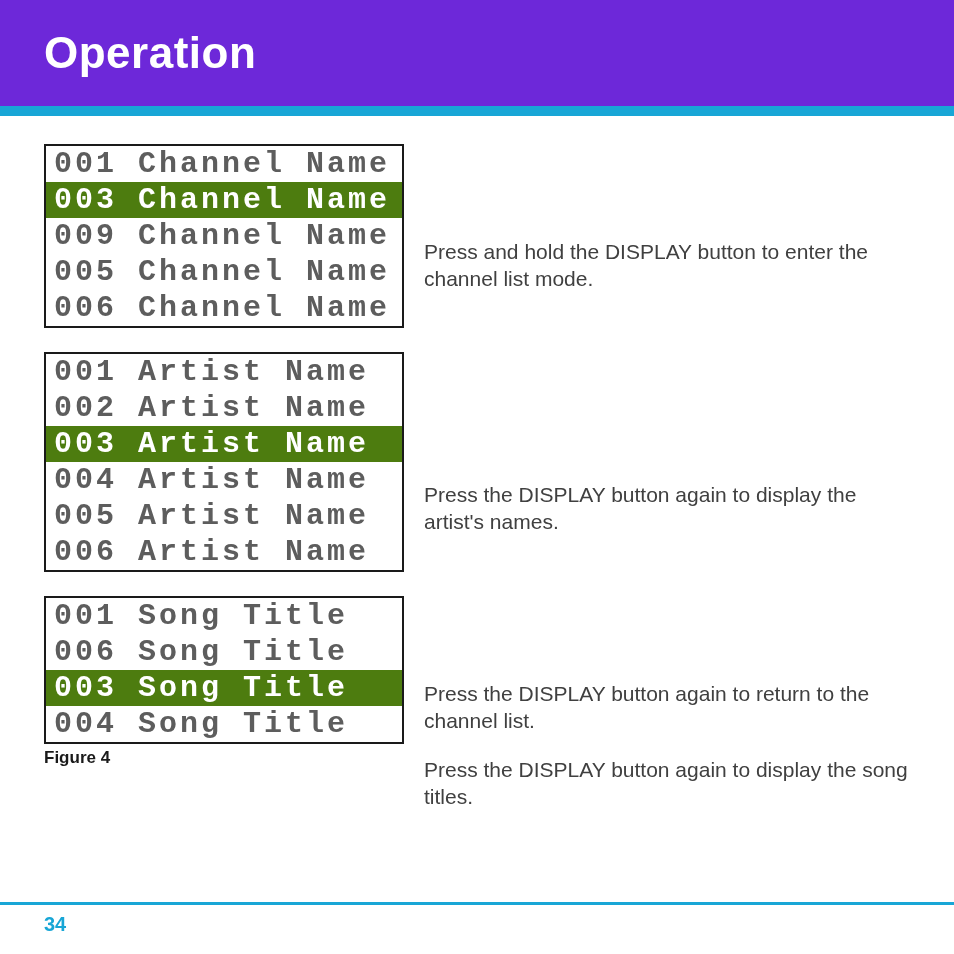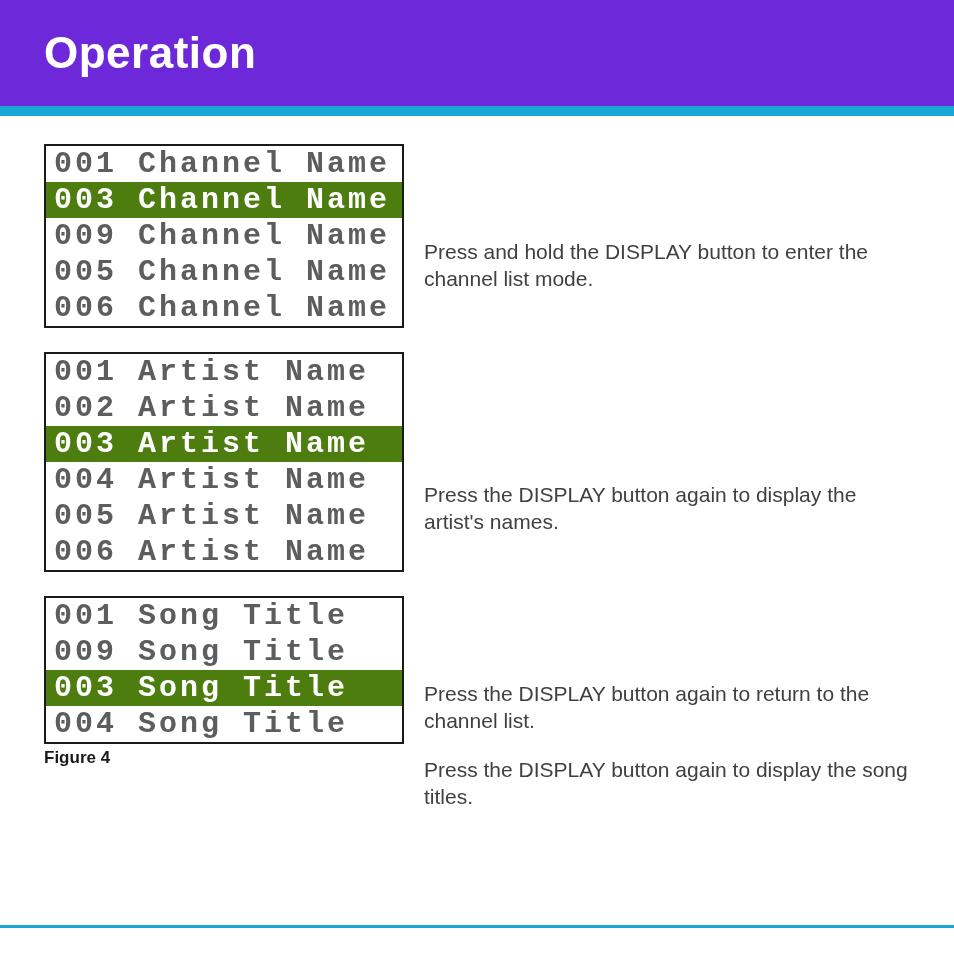--- a/index.html
+++ b/index.html
@@ -125,21 +125,21 @@
       <div class="lcd-row">002 Artist Name</div>
       <div class="lcd-row selected">003 Artist Name</div>
       <div class="lcd-row">004 Artist Name</div>
       <div class="lcd-row">005 Artist Name</div>
       <div class="lcd-row">006 Artist Name</div>
     </div>
 
     <div>
       <div class="lcd">
         <div class="lcd-row">001 Song Title</div>
-        <div class="lcd-row">009 Song Title</div>
+        <div class="lcd-row">006 Song Title</div>
         <div class="lcd-row selected">003 Song Title</div>
         <div class="lcd-row">004 Song Title</div>
       </div>
       <div class="caption">Figure 4</div>
     </div>
 
   </div>
 
   <div class="right-col">
     <div class="block1">
@@ -151,13 +151,14 @@
     <div class="block3">
       <div class="instruction">Press the DISPLAY button again to return to the channel list.</div>
       <div class="instruction">Press the DISPLAY button again to display the song titles.</div>
     </div>
   </div>
 
 </div>
 
 <div class="footer">
   <div class="footer-line"></div>
+  <div class="page-number">34</div>
 </div>
 
 </body></html>

